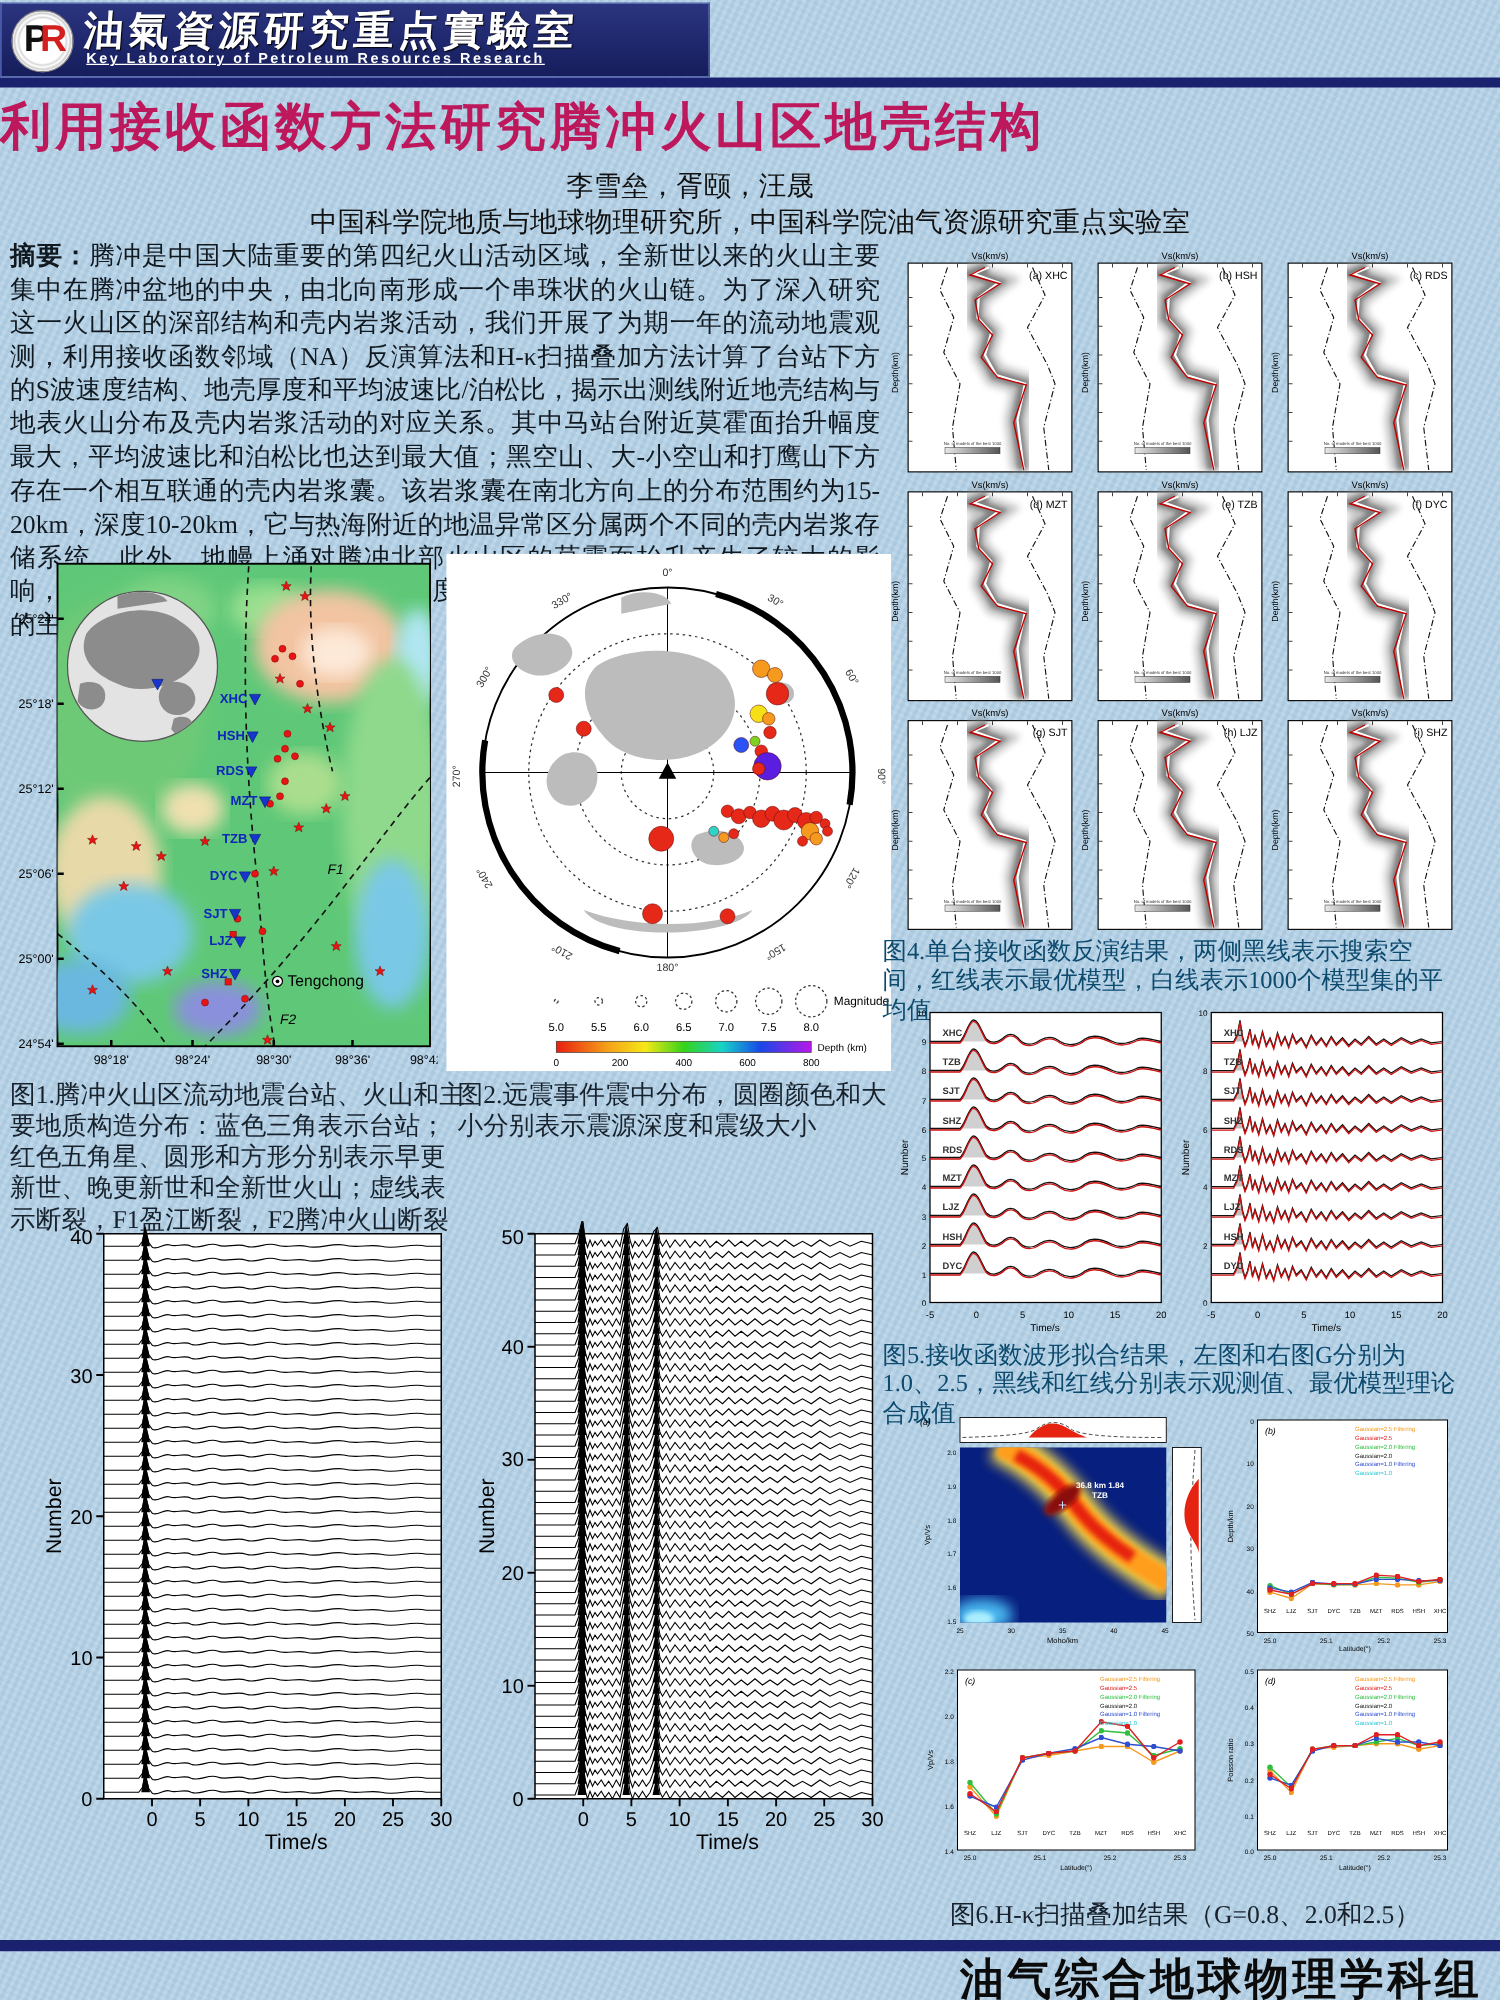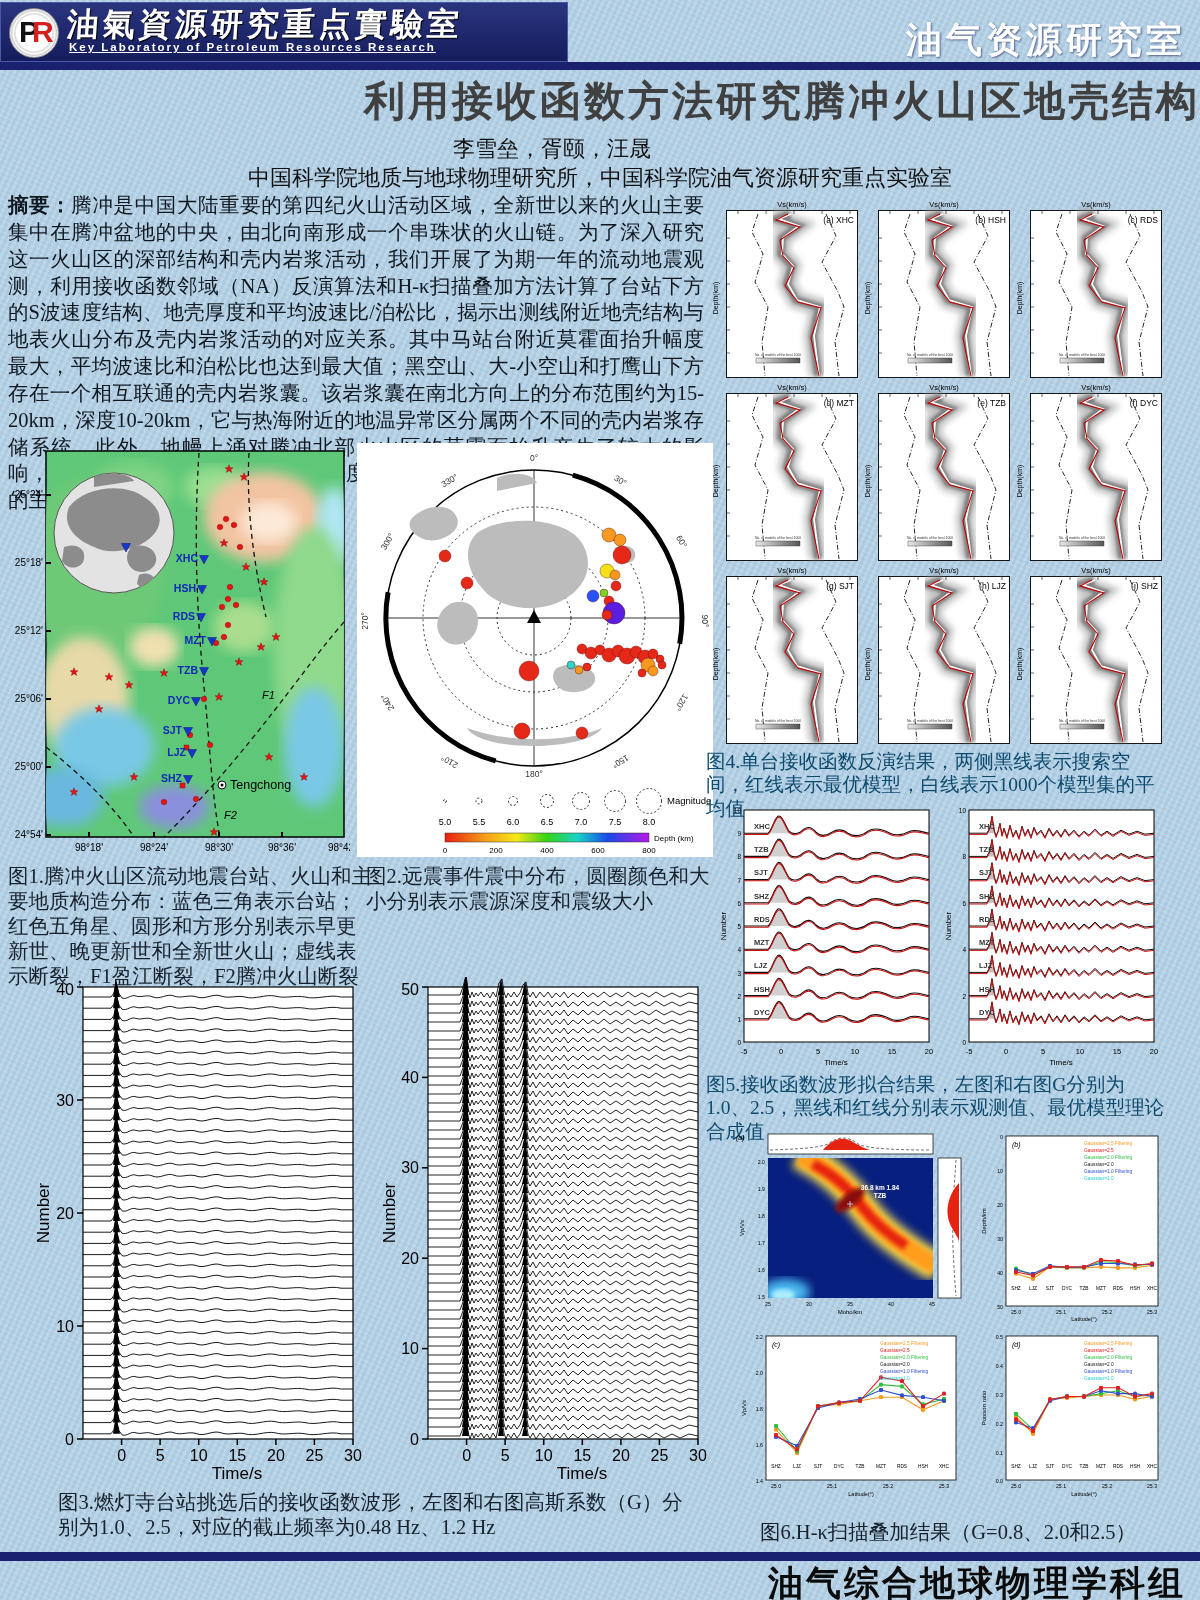--- a/index.html
+++ b/index.html
@@ -19,21 +19,21 @@
   .logo-r{position:absolute;left:22px;top:6px;font:bold 30px "Liberation Sans",sans-serif;color:#d41f1f;}
   .lab-cn{position:absolute;left:66px;top:0px;color:#fff;font:bold 32px "Liberation Serif",serif;
     transform:skewX(-4deg);letter-spacing:4px;white-space:nowrap;text-shadow:1px 1px 1px #000;}
   .lab-en{position:absolute;left:68px;top:38px;color:#fff;font:bold 11.5px "Liberation Sans",sans-serif;
     letter-spacing:2px;white-space:nowrap;text-decoration:underline;}
   .dept-name{right:14px;top:16px;color:#fff;font:bold 36px "Liberation Sans",sans-serif;
     letter-spacing:4px;text-shadow:1px 1px 2px rgba(20,30,90,.6);z-index:2;}
   .rule{left:0;width:1200px;background:#1a2270;z-index:1;}
   .rule-top{top:62px;height:8px;}
   .rule-bottom{top:1552px;height:9px;}
-  .page-title{left:0;top:74px;width:1200px;text-align:right;color:#404040;
+  .page-title{left:0;top:74px;width:1200px;text-align:left;color:#be185d;
     font:bold 41px "Liberation Sans","DejaVu Sans",sans-serif;letter-spacing:3px;}
   .authors{left:0;top:134px;width:1104px;text-align:center;font:22px "Liberation Serif",serif;color:#111;}
   .affiliation{left:0;top:163px;width:1200px;text-align:center;font:22px "Liberation Serif",serif;color:#111;}
   .abstract{left:8px;top:192px;width:696px;font:20.5px/1.31 "Liberation Serif",serif;color:#101820;
     text-align:justify;}
   .abstract b{font-weight:bold;}
   .caption{font:20.5px/1.22 "Liberation Serif",serif;color:#17222d;text-align:left;}
   .caption-sm{font:19.5px/1.2 "Liberation Serif",serif;color:#0c4a6e;}
   .footer-text{right:14px;top:1560px;font:bold 35px "Liberation Sans",sans-serif;color:#0b0b0b;
     letter-spacing:3px;z-index:2;}
@@ -46,21 +46,20 @@
 <div class="poster">
 
   <div class="abs logo-box">
     <div class="logo-circle">
       <span class="logo-p">P</span>
       <span class="logo-r">R</span>
     </div>
     <div class="lab-cn">油氣資源研究重点實驗室</div>
     <div class="lab-en">Key Laboratory of Petroleum Resources Research</div>
   </div>
-  <div class="abs dept-name">油气资源研究室</div>
   <div class="abs rule rule-top"></div>
 
   <div class="abs page-title">利用接收函数方法研究腾冲火山区地壳结构</div>
   <div class="abs authors">李雪垒，胥颐，汪晟</div>
   <div class="abs affiliation">中国科学院地质与地球物理研究所，中国科学院油气资源研究重点实验室</div>
 
   <div class="abs abstract"><b>摘要：</b><span>腾冲是中国大陆重要的第四纪火山活动区域，全新世以来的火山主要集中在腾冲盆地的中央，由北向南形成一个串珠状的火山链。为了深入研究这一火山区的深部结构和壳内岩浆活动，我们开展了为期一年的流动地震观测，利用接收函数邻域（NA）反演算法和H-κ扫描叠加方法计算了台站下方的S波速度结构、地壳厚度和平均波速比/泊松比，揭示出测线附近地壳结构与地表火山分布及壳内岩浆活动的对应关系。其中马站台附近莫霍面抬升幅度最大，平均波速比和泊松比也达到最大值；黑空山、大-小空山和打鹰山下方存在一个相互联通的壳内岩浆囊。该岩浆囊在南北方向上的分布范围约为15-20km，深度10-20km，它与热海附近的地温异常区分属两个不同的壳内岩浆存储系统。此外，地幔上涌对腾冲北部火山区的莫霍面抬升产生了较大的影响，壳内的热流活动以及残留的高密度幔源物质是平均波速比和泊松比偏高的主要原因。</span></div>
 
   <svg class="abs" style="left:14px;top:447px" width="336" height="412" viewBox="0 0 336 412">
     <defs>
@@ -888,18 +887,17 @@
         <text x="549.3" y="484">15</text>
       <text x="587.9" y="484">20</text>
         <text x="626.4" y="484">25</text>
       <text x="665" y="484">30</text>
     </g>
     <text x="204" y="502" font-size="17" text-anchor="middle">Time/s</text>
     <text x="549" y="502" font-size="17" text-anchor="middle">Time/s</text>
     <text x="16" y="236" font-size="17" text-anchor="middle" transform="rotate(-90 16 236)">Number</text>
     <text x="362" y="236" font-size="17" text-anchor="middle" transform="rotate(-90 362 236)">Number</text>
   </svg>
-  <div class="abs caption" style="left:58px;top:1490px;width:645px">图3.燃灯寺台站挑选后的接收函数波形，左图和右图高斯系数（G）分别为1.0、2.5，对应的截止频率为0.48 Hz、1.2 Hz</div>
 
   <div class="abs rule rule-bottom"></div>
   <div class="abs footer-text">油气综合地球物理学科组</div>
 
 </div>
 
 </body></html>

